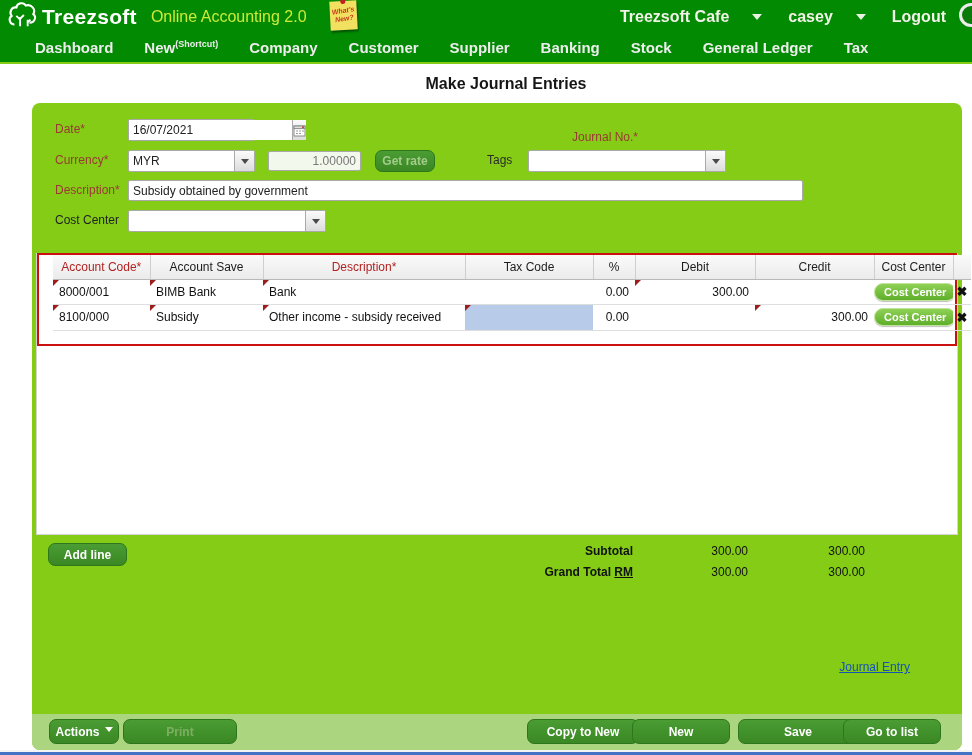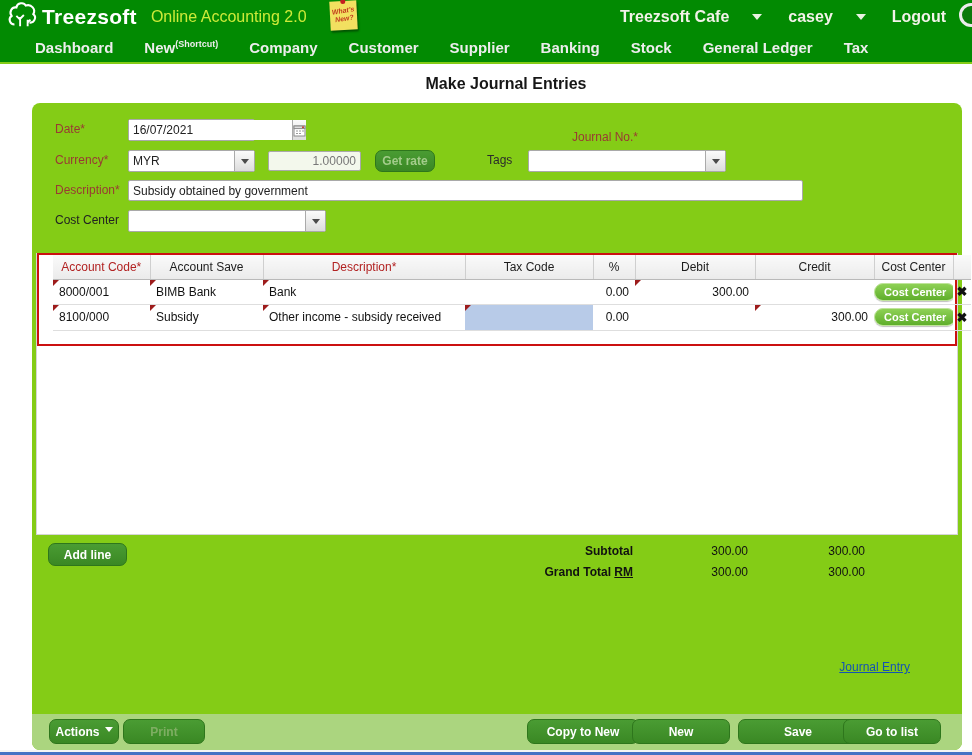--- a/index.html
+++ b/index.html
@@ -252,21 +252,21 @@
   </div>
   <div class="abs totval" style="left:616px; top:462px; width:100px;">300.00</div>
   <div class="abs totval" style="left:733px; top:462px; width:100px;">300.00</div>
 
   <div class="abs jelink" style="left:728px; top:557px; width:150px;">Journal Entry</div>
 
   <div class="fbar">
     <button class="btn-green fbtn" style="left:17px; width:70px;">
       <span>Actions</span><span class="caret-w"></span>
     </button>
-    <button class="btn-green fbtn dis-txt" style="left:91px; width:82px;">Print</button>
+    <button class="btn-green fbtn dis-txt" style="left:91px; width:114px;">Print</button>
     <button class="btn-green fbtn" style="left:495px; width:112px;">Copy to New</button>
     <button class="btn-green fbtn" style="left:600px; width:98px;">New</button>
     <button class="btn-green fbtn" style="left:706px; width:120px;">Save</button>
     <button class="btn-green fbtn" style="left:811px; width:98px;">Go to list</button>
   </div>
 </div>
 
 <div class="bottom-strip"></div>
 <div class="bottom-blue"></div>
 

